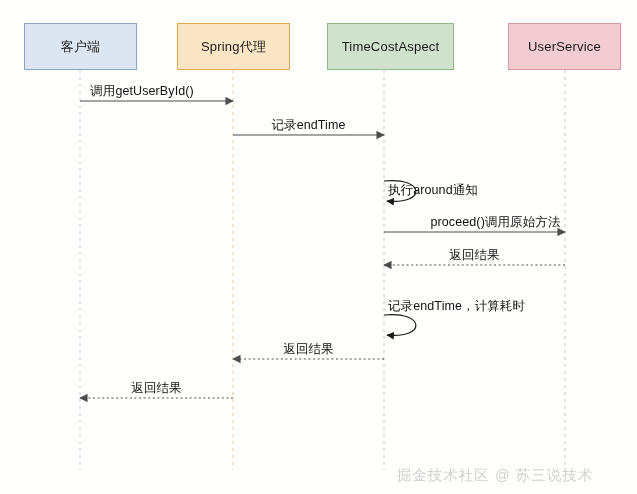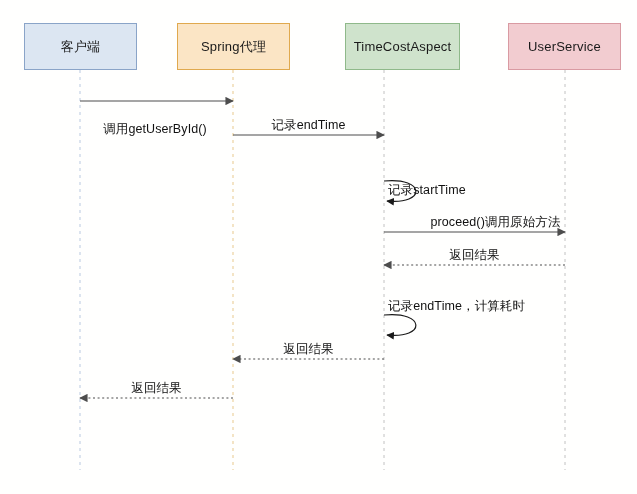--- a/index.html
+++ b/index.html
@@ -89,32 +89,33 @@
       </g>
   </svg>
 
   <div id="participants">
       <div class="participant-box" style="left: 24px; top: 23px; width: 113px; height: 47px; background: rgb(220, 230, 242); border-color: rgb(138, 164, 200);">
         <span>客户端</span>
       </div>
       <div class="participant-box" style="left: 177px; top: 23px; width: 113px; height: 47px; background: rgb(251, 229, 197); border-color: rgb(224, 169, 78);">
         <span>Spring代理</span>
       </div>
-      <div class="participant-box" style="left: 345px; top: 23px; width: 115px; height: 47px; background: rgb(207, 227, 204); border-color: rgb(143, 185, 138);">
+      <div class="participant-box" style="left: 327px; top: 23px; width: 127px; height: 47px; background: rgb(207, 227, 204); border-color: rgb(143, 185, 138);">
         <span>TimeCostAspect</span>
       </div>
       <div class="participant-box" style="left: 508px; top: 23px; width: 113px; height: 47px; background: rgb(242, 204, 208); border-color: rgb(217, 154, 162);">
         <span>UserService</span>
       </div>
     </div>
   <div id="labels">
-      <div class="msg-label" style="left: 155px; top: 83px; margin-top: 38px;">调用getUserById()</div>
+      <div class="msg-label" style="left: 142px; top: 83px;">调用getUserById()</div>
       <div class="msg-label" style="left: 308.5px; top: 117px;">记录endTime</div>
-      <div class="msg-label" style="left: 388px; top: 182px; transform: none;">记录startTime</div>
+      <div class="msg-label" style="left: 388px; top: 182px; transform: none;">执行around通知</div>
       <div class="msg-label" style="left: 474.5px; top: 214px; margin-left: 21px;">proceed()调用原始方法</div>
       <div class="msg-label" style="left: 474.5px; top: 247px;">返回结果</div>
       <div class="msg-label" style="left: 388px; top: 298px; transform: none;">记录endTime，计算耗时</div>
       <div class="msg-label" style="left: 308.5px; top: 341px;">返回结果</div>
       <div class="msg-label" style="left: 156.5px; top: 380px;">返回结果</div>
     </div>
 
+  <div class="watermark" style="left: 495px; top: 466px; color: rgb(207, 207, 207);">掘金技术社区 @ 苏三说技术</div>
 
 </div>
 
 </body></html>

